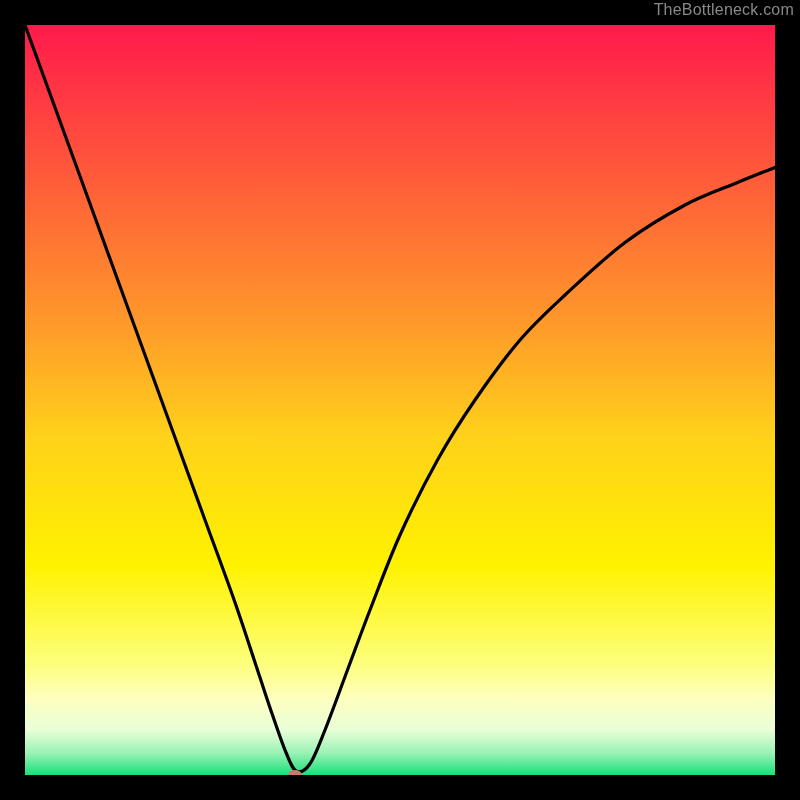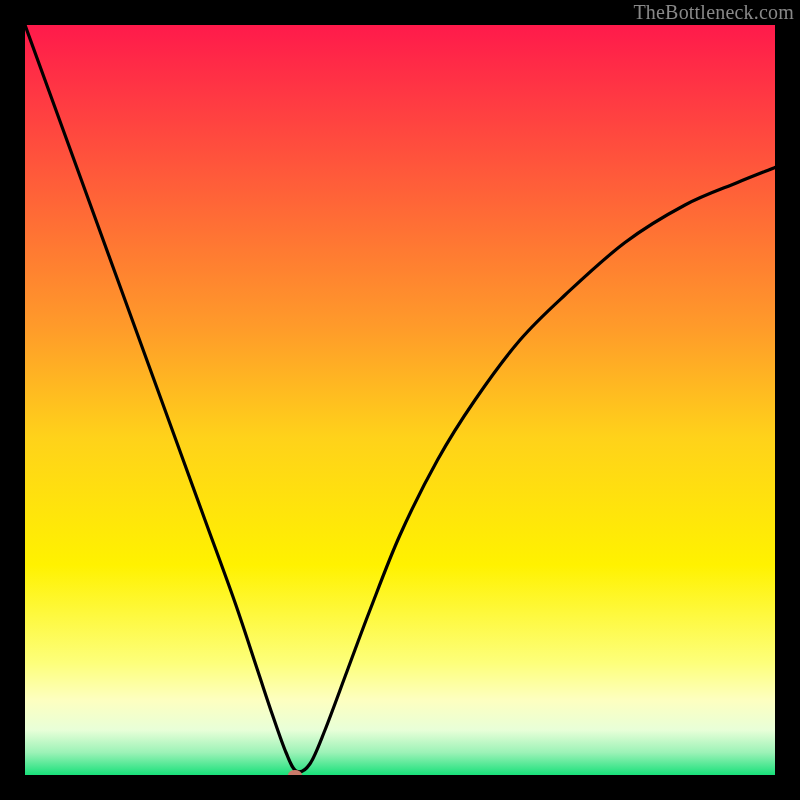--- a/index.html
+++ b/index.html
@@ -24,25 +24,24 @@
     left: 25px;
     top: 25px;
     width: 750px;
     height: 750px;
   }
   .watermark {
     position: absolute;
     top: 1px;
     right: 6px;
     color: #888;
-    font-size: 20px;
+    font-size: 16px;
     font-weight: 500;
     letter-spacing: 0.2px;
     user-select: none;
-    font-family: Liberation Serif, serif;
   }
   svg {
     display: block;
   }
 </style>
 </head>
 <body>
 
 <div class="frame">
   <div class="watermark">TheBottleneck.com</div>

